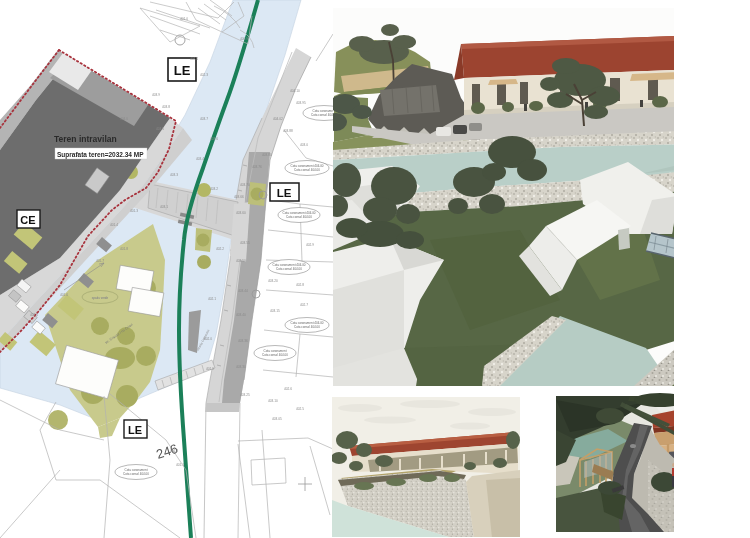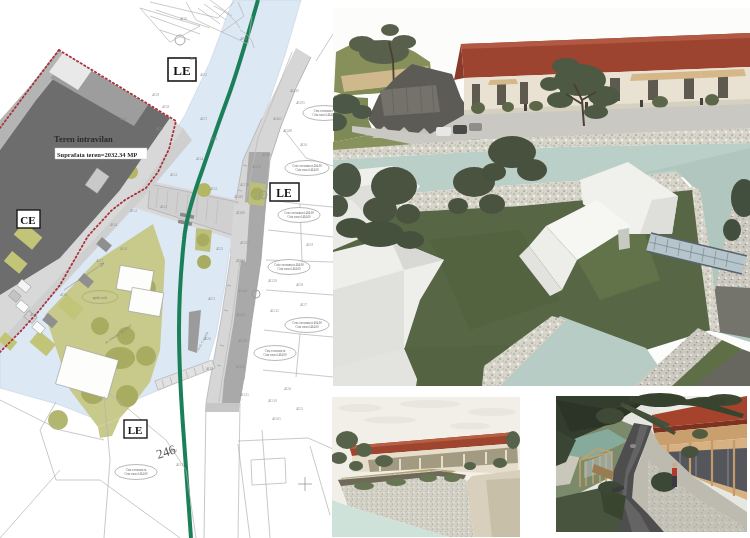--- a/index.html
+++ b/index.html
@@ -1,16 +1,16 @@
 <!DOCTYPE html>
 <html><head>
 <meta charset="utf-8">
 <style>
 html,body{margin:0;padding:0;background:#fff}
-#page{width:750px;height:538px;position:relative;overflow:hidden;background:#fff;font-family:Liberation Serif, serif}
+#page{width:674px;height:538px;position:relative;overflow:hidden;background:#fff;font-family:Liberation Sans, sans-serif}
 svg{display:block}
 </style>
 </head>
 <body>
 <div id="page">
 <svg width="750" height="538" viewBox="0 0 750 538">
 <defs>
 <clipPath id="cpMap">
           <rect x="0" y="0" width="333" height="538"></rect>
         </clipPath>

